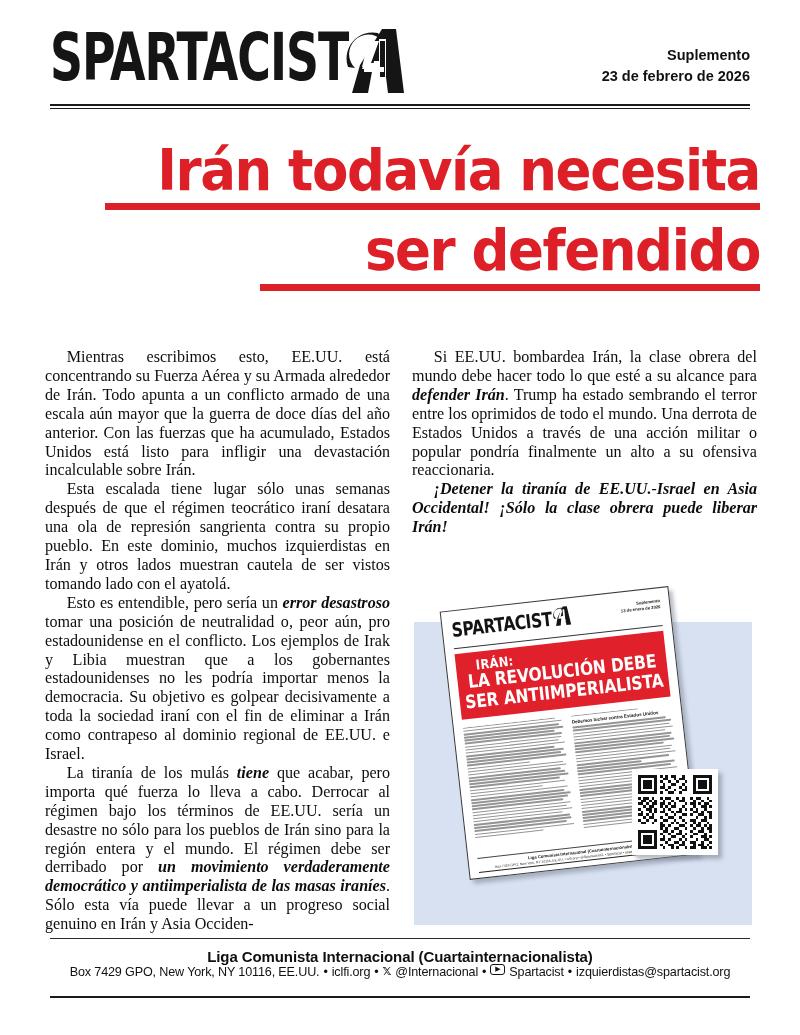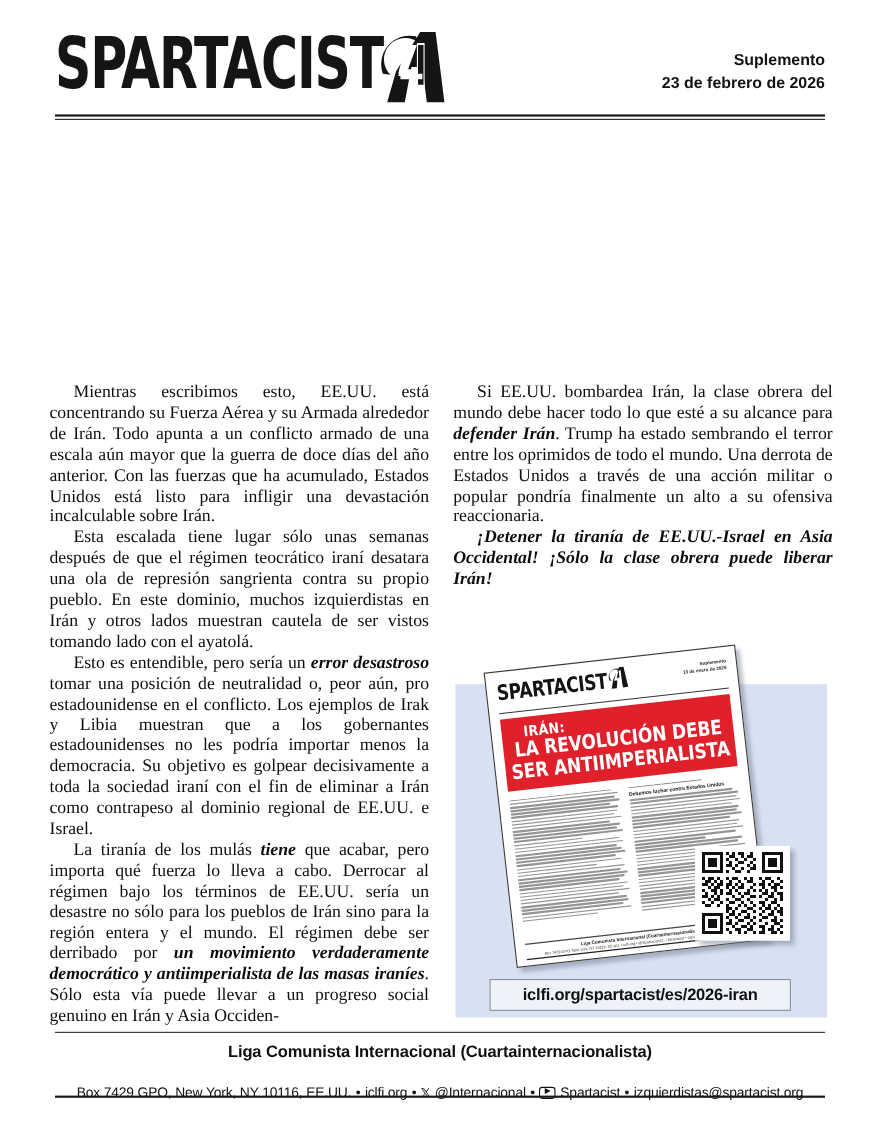--- a/index.html
+++ b/index.html
@@ -201,22 +201,22 @@
   }
   .foot-rule-top{
     position:absolute;left:50px;top:938px;width:700px;border-top:1.2px solid #2a2a2a;
   }
   .foot-org{
     font-family:"Liberation Sans", sans-serif;font-weight:bold;
     font-size:15px;color:#0f0f0f;letter-spacing:-0.1px;
   }
   .foot-addr{
     font-family:"Liberation Sans", sans-serif;
-    font-size:12.6px;color:#111;margin-top:21px;letter-spacing:-0.15px;
-    display:flex;align-items:flex-end;justify-content:center;gap:4px;
+    font-size:12.6px;color:#111;margin-top:0;letter-spacing:-0.15px;
+    display:flex;align-items:flex-start;justify-content:center;gap:4px;
     white-space:nowrap;
   }
   .foot-rule-bot{
     position:absolute;left:50px;top:996px;width:700px;
     border-top:2.4px solid #1a1a1a;
   }
   .x-glyph{
     font-family:"DejaVu Sans", sans-serif;font-size:11px;font-weight:bold;
   }
   .yt-glyph{
@@ -246,20 +246,26 @@
     </svg>
 
     <div class="mast-right">
       <div>Suplemento</div>
       <div>23 de febrero de 2026</div>
     </div>
     <div class="mast-rule"></div>
     <div class="mast-rule2"></div>
   </div>
 
+  <div class="headline">
+    <div class="hl-line">Irán todavía necesita</div>
+    <div class="hl-rule hl-rule-1"></div>
+    <div class="hl-line">ser defendido</div>
+    <div class="hl-rule hl-rule-2"></div>
+  </div>
 
   <div class="cols">
 
     <div class="col col-left">
       <p>Mientras escribimos esto, EE.UU. está concentrando su Fuerza Aérea y su Armada alrededor de Irán. Todo apunta a un conflicto armado de una escala aún mayor que la guerra de doce días del año anterior. Con las fuerzas que ha acumulado, Estados Unidos está listo para infligir una devastación incalculable sobre Irán.</p>
       <p>Esta escalada tiene lugar sólo unas semanas después de que el régimen teocrático iraní desatara una ola de represión sangrienta contra su propio pueblo. En este dominio, muchos izquierdistas en Irán y otros lados muestran cautela de ser vistos tomando lado con el ayatolá.</p>
       <p><span>Esto es entendible, pero sería un </span><i>error desastroso</i><span> tomar una posición de neutralidad o, peor aún, pro estadounidense en el conflicto. Los ejemplos de Irak y Libia muestran que a los gobernantes estadounidenses no les podría importar menos la democracia. Su objetivo es golpear decisivamente a toda la sociedad iraní con el fin de eliminar a Irán como contrapeso al dominio regional de EE.UU. e Israel.</span></p>
       <p><span>La tiranía de los mulás </span><i>tiene</i><span> que acabar, pero importa qué fuerza lo lleva a cabo. Derrocar al régimen bajo los términos de EE.UU. sería un desastre no sólo para los pueblos de Irán sino para la región entera y el mundo. El régimen debe ser derribado por </span><i>un movimiento verdaderamente democrático y antiimperialista de las masas iraníes</i><span>. Sólo esta vía puede llevar a un progreso social genuino en Irán y Asia Occiden-</span></p>
     </div>
 
@@ -568,23 +574,20 @@
           <rect x="15" y="27" width="1" height="1"></rect>
           <rect x="18" y="27" width="1" height="1"></rect>
         <rect x="20" y="27" width="2" height="1"></rect>
           <rect x="24" y="27" width="2" height="1"></rect>
           <rect x="27" y="27" width="1" height="1"></rect>
         <rect x="9" y="12" width="1" height="1"></rect>
           <rect x="17" y="19" width="1" height="1"></rect>
       </g>
     </svg>
 
-    <div class="promo-url">
-      <span>iclfi.org/spartacist/es/2026-iran</span>
-    </div>
   </div>
 
   <div class="foot-rule-top"></div>
   <div class="footer">
     <div class="foot-org">Liga Comunista Internacional (Cuartainternacionalista)</div>
     <div class="foot-addr">
       <span>Box 7429 GPO, New York, NY 10116, EE.UU.</span>
       <span>•</span>
       <span>iclfi.org</span>
       <span>•</span>

